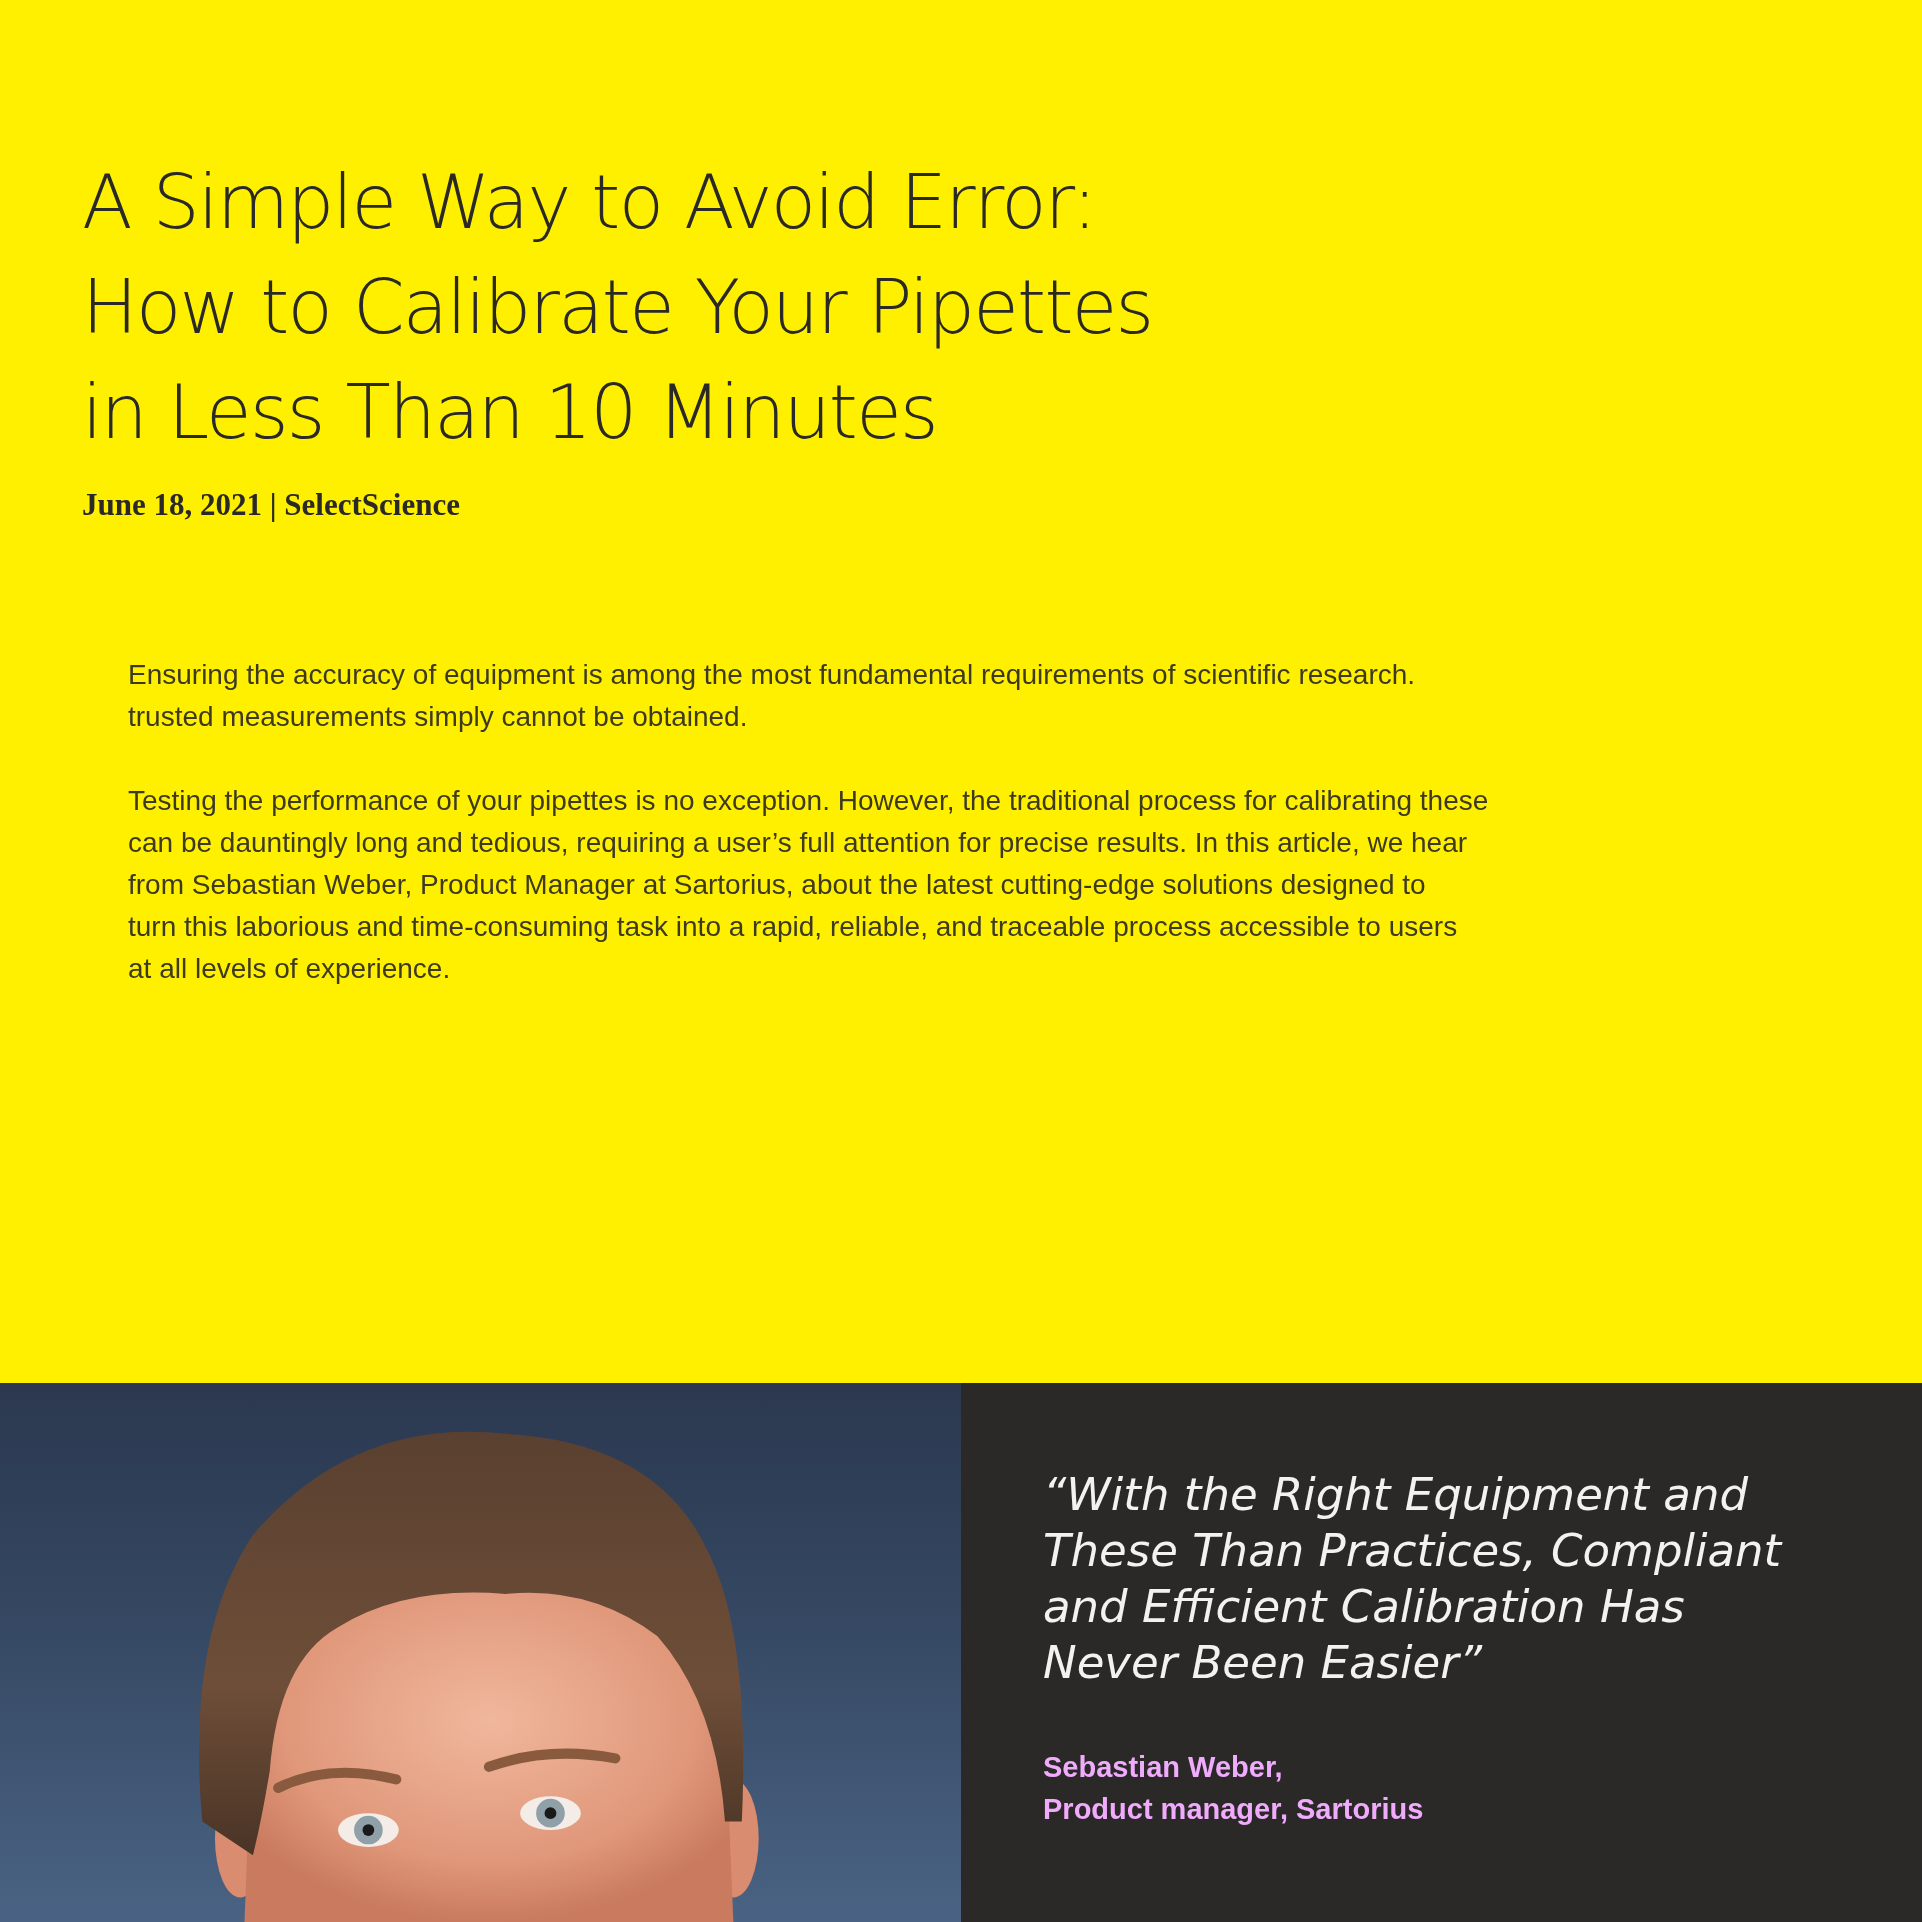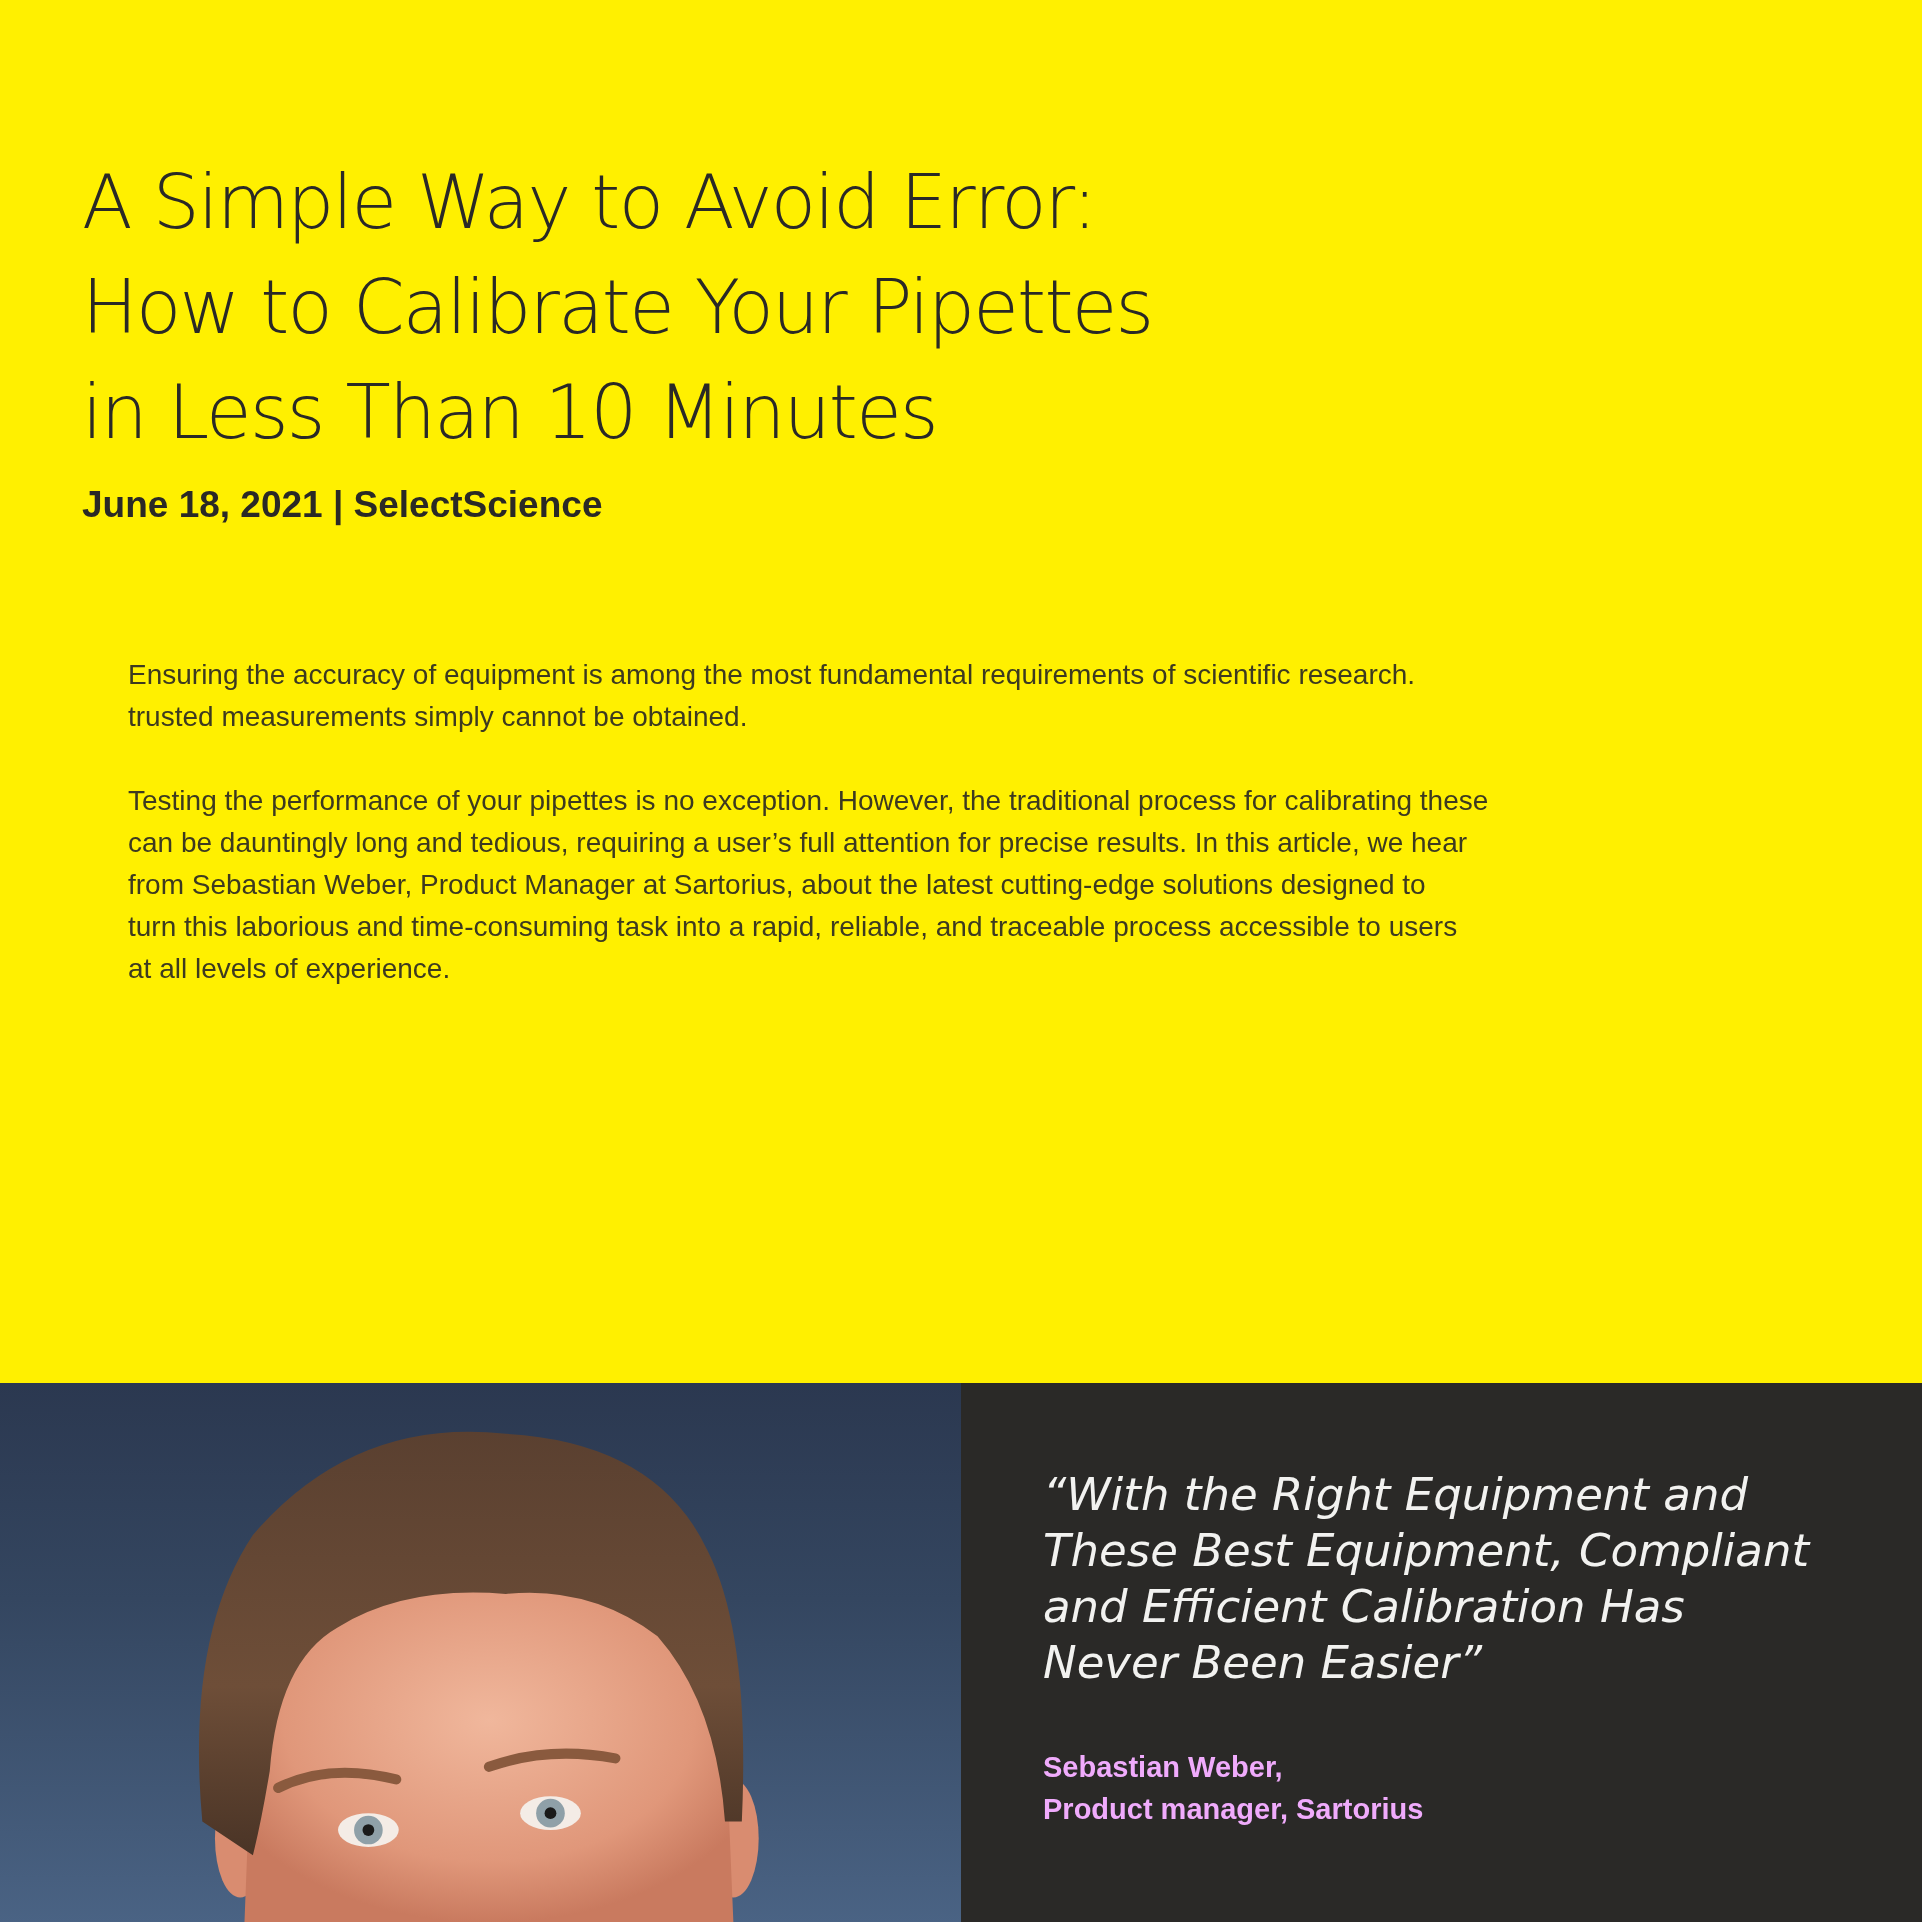--- a/index.html
+++ b/index.html
@@ -32,23 +32,23 @@
       font-size: 74px;
       line-height: 105px;
       letter-spacing: -1.7px;
       color: #2a2926;
     }
     .title span { display: block; white-space: nowrap; }
     .byline {
       position: absolute;
       left: 82px;
       top: 486px;
-      font-family: Liberation Sans, sans-serif;
+      font-family: Liberation Serif, serif;
       font-weight: bold;
-      font-size: 37px;
+      font-size: 31px;
       line-height: 37px;
       color: #2a2926;
       white-space: nowrap;
     }
     .intro {
       position: absolute;
       left: 82px;
       top: 654px;
       width: 1602px;
       font-family: "Liberation Sans", sans-serif;
@@ -163,21 +163,21 @@
       <circle cx="437" cy="530" r="7" fill="#1a1a1a"></circle>
       <ellipse cx="653" cy="510" rx="36" ry="20" fill="#f4ece6"></ellipse>
       <circle cx="653" cy="510" r="17" fill="#8fa0a8"></circle>
       <circle cx="653" cy="510" r="7" fill="#1a1a1a"></circle>
     </svg>
   </div>
 
   <div class="quote-panel">
     <blockquote class="quote">
       <span>“With the Right Equipment and</span>
-      <span>These Best Equipment, Compliant</span>
+      <span>These Than Practices, Compliant</span>
       <span>and Efficient Calibration Has</span>
       <span>Never Been Easier”</span>
     </blockquote>
     <div class="attrib">
       <span class="name">Sebastian Weber,</span>
       <span class="role">Product manager, Sartorius</span>
     </div>
   </div>
 </section>
 

